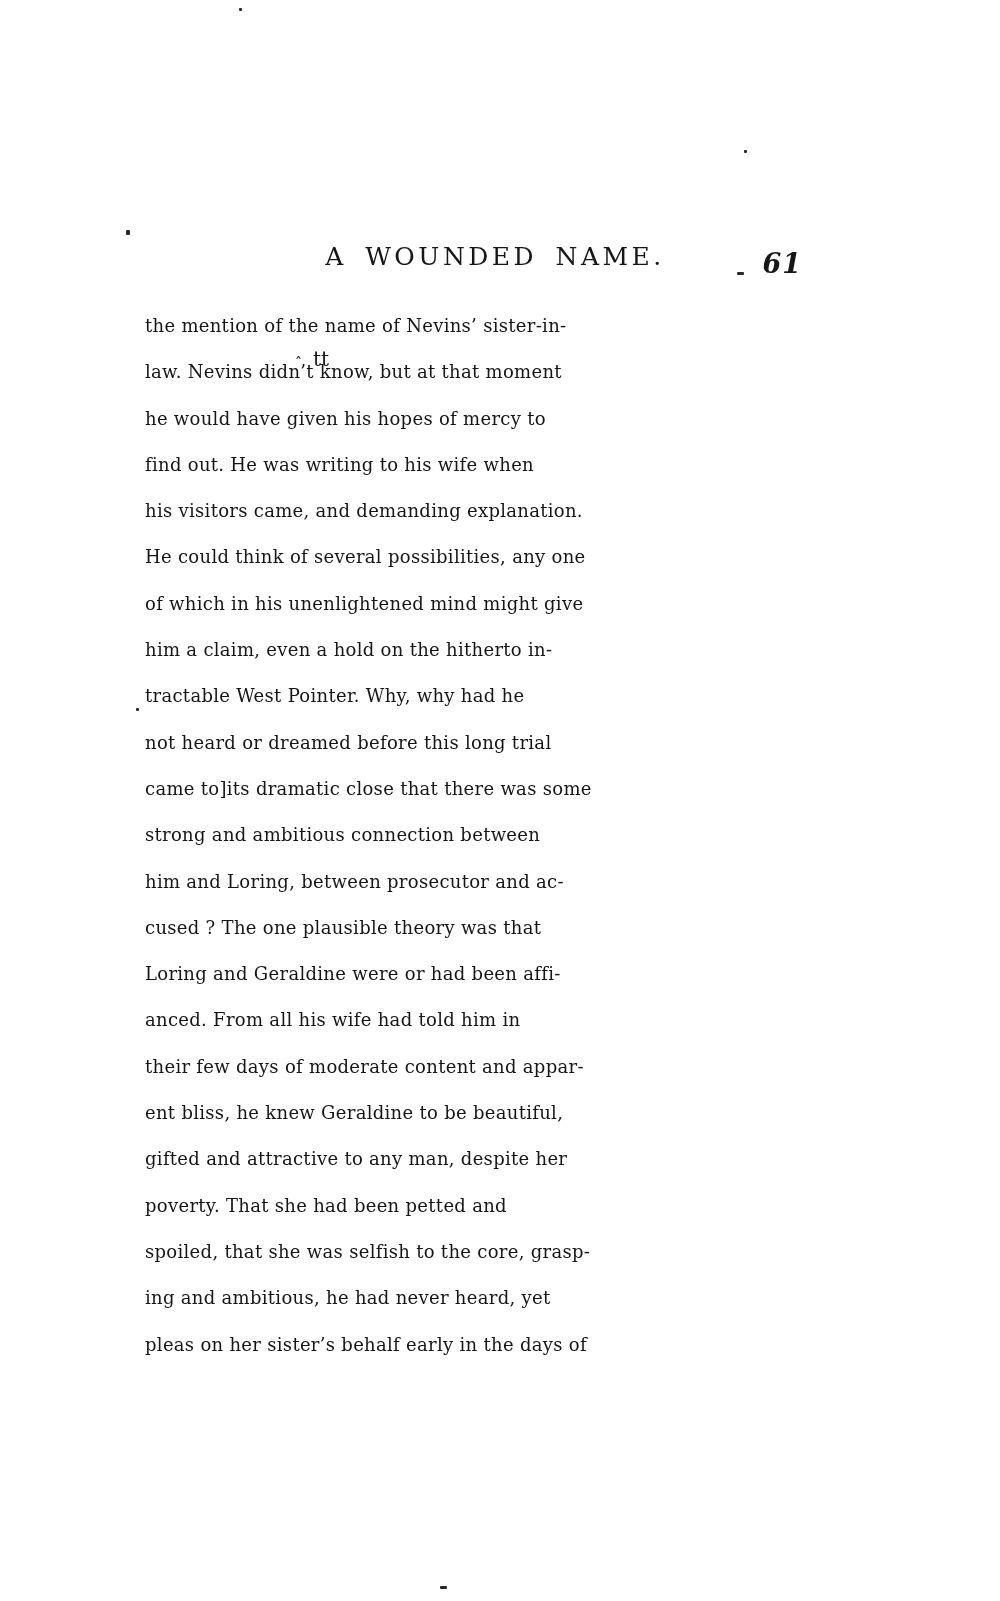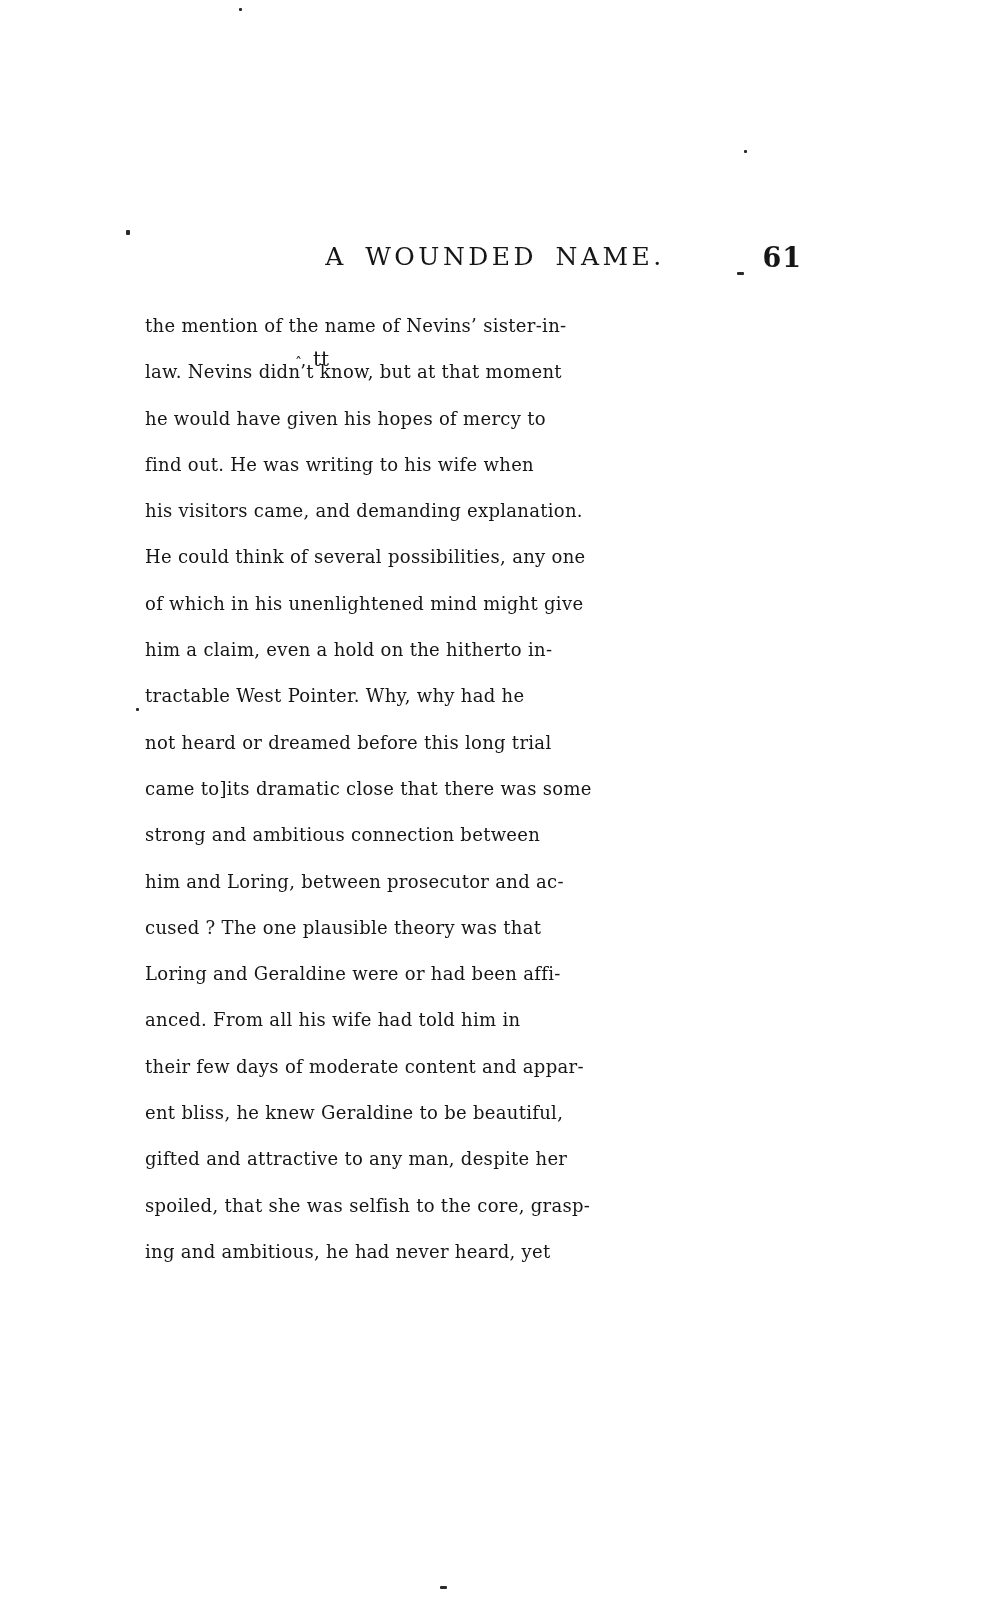--- a/index.html
+++ b/index.html
@@ -30,24 +30,25 @@
     top: 2px;
     text-align: center;
     font-size: 25px;
     letter-spacing: 3.5px;
     word-spacing: 7px;
     white-space: nowrap;
   }
   .page-number {
     position: absolute;
     right: 43px;
-    top: 2px;
+    top: 8px;
     font-size: 27px;
     font-weight: bold;
     letter-spacing: 1px;
+    font-style: italic;
   }
   .text-block {
     position: absolute;
     left: 145px;
     top: 303px;
     width: 700px;
   }
   .text-line {
     font-size: 18px;
     line-height: 46.3px;
@@ -108,22 +109,24 @@
     <div class="text-line">not heard or dreamed before this long trial</div>
     <div class="text-line">came to]its dramatic close that there was some</div>
     <div class="text-line">strong and ambitious connection between</div>
     <div class="text-line">him and Loring, between prosecutor and ac-</div>
     <div class="text-line">cused ?  The one plausible theory was that</div>
     <div class="text-line">Loring and Geraldine were or had been affi-</div>
     <div class="text-line">anced.  From all his wife had told him in</div>
     <div class="text-line">their few days of moderate content and appar-</div>
     <div class="text-line">ent bliss, he knew Geraldine to be beautiful,</div>
     <div class="text-line">gifted and attractive to any man, despite her</div>
+    <div class="text-line">poverty.  That she had been petted and</div>
     <div class="text-line">spoiled, that she was selfish to the core, grasp-</div>
     <div class="text-line">ing and ambitious, he had never heard, yet</div>
+    <div class="text-line">pleas on her sister’s behalf early in the days of</div>
   </div>
 
   <span class="ink-mark" style="left:313px; top:349px;">tt</span>
   <span class="ink-caret" style="left:295px; top:356px;">ˆ</span>
 
   <div class="speck tiny" style="left:239px; top:8px;"></div>
   <div class="speck tiny" style="left:744px; top:150px;"></div>
   <div class="speck dot" style="left:126px; top:230px;"></div>
   <div class="speck dash" style="left:737px; top:272px;"></div>
   <div class="speck dash" style="left:975px; top:470px;"></div>

